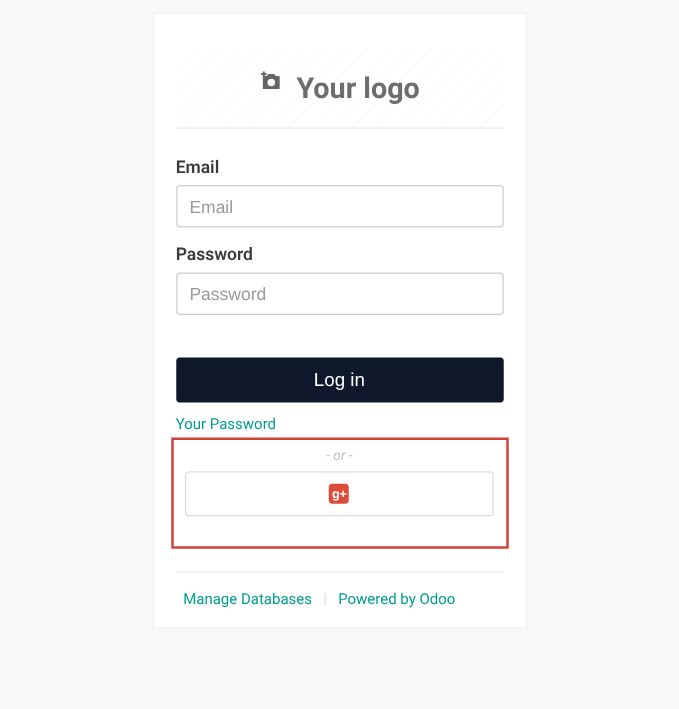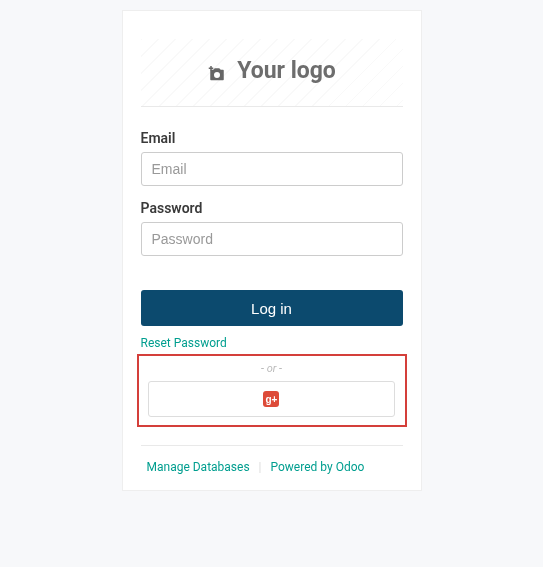--- a/index.html
+++ b/index.html
@@ -27,21 +27,21 @@
       margin-left: 18px;
       margin-right: 18px;
       margin-bottom: 18px;
       position: relative;
       background-image: repeating-linear-gradient(135deg, #f9f9f9 0, #f9f9f9 1px, transparent 1px, transparent 12px);
       padding-top: 18px;
       padding-bottom: 18px;
     }
     .logo-row {
       display: inline-flex;
-      align-items: flex-end;
+      align-items: flex-start;
       gap: 10px;
     }
     .logo-icon {
       width: 20px;
       height: 18px;
       position: relative;
       display: inline-block;
       color: #666;
     }
     .logo-text {
@@ -67,21 +67,21 @@
       border: 1px solid #ccc;
       border-radius: 3px;
       padding: 0 10px;
       font-size: 14px;
       color: #555;
     }
     .input::placeholder { color: #999; }
     .login-btn {
       width: 100%;
       height: 36px;
-      background: #0c4a6e;
+      background: #0f172a;
       color: #fff;
       border: none;
       border-radius: 3px;
       font-size: 15px;
       cursor: pointer;
       margin-top: 20px;
       margin-bottom: 10px;
     }
     .links-row {
       display: flex;
@@ -89,21 +89,21 @@
       font-size: 12px;
       margin-bottom: 4px;
     }
     .link {
       color: #009e8f;
       text-decoration: none;
       cursor: pointer;
     }
     .highlight-box {
       border: 2px solid #d43f3a;
-      padding: 6px 4px 8px;
+      padding: 6px 4px 24px;
       margin: 0 -4px;
       text-align: center;
     }
     .or-text {
       font-size: 11px;
       color: #bbb;
       font-style: italic;
       margin-bottom: 6px;
     }
     .google-btn {
@@ -167,21 +167,21 @@
       <input class="input" type="text" placeholder="Email" style="">
     </div>
     <div class="form-group">
       <label class="label">Password</label>
       <input class="input" type="password" placeholder="Password" style="">
     </div>
 
     <button class="login-btn">Log in</button>
 
     <div class="links-row">
-      <a class="link">Reset Password</a>
+      <a class="link">Your Password</a>
     </div>
 
     <div class="highlight-box">
       <div class="or-text">- or -</div>
       <button class="google-btn">
         <span class="gplus-icon">g+</span>
       </button>
     </div>
   </div>
 

